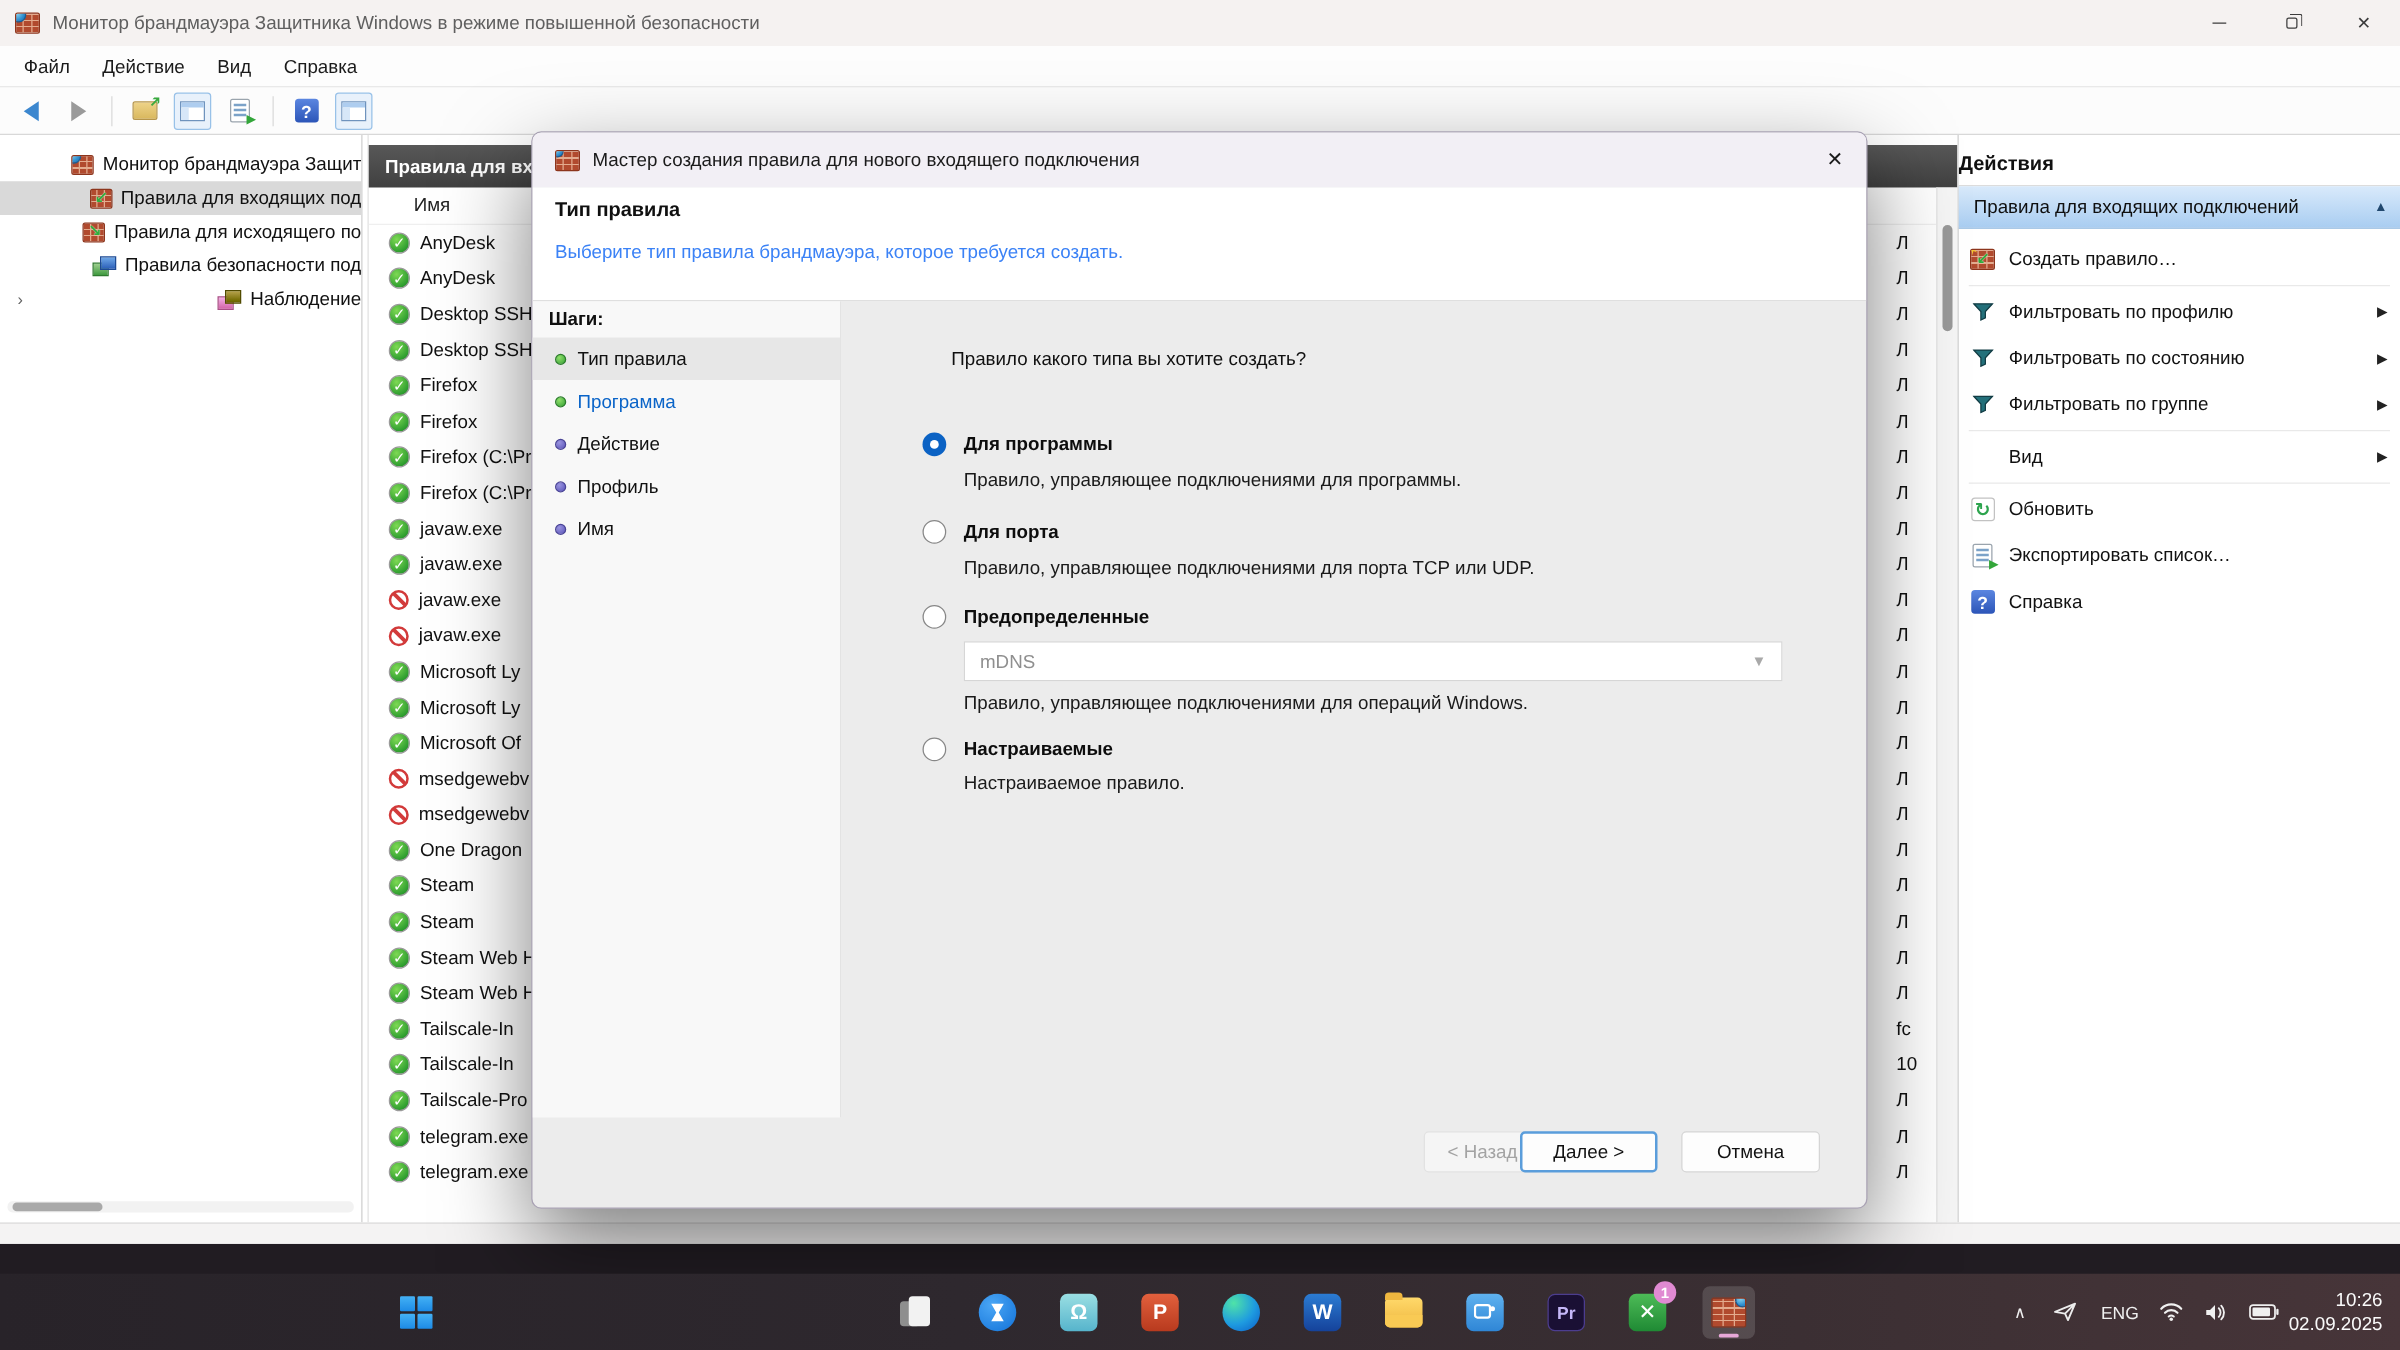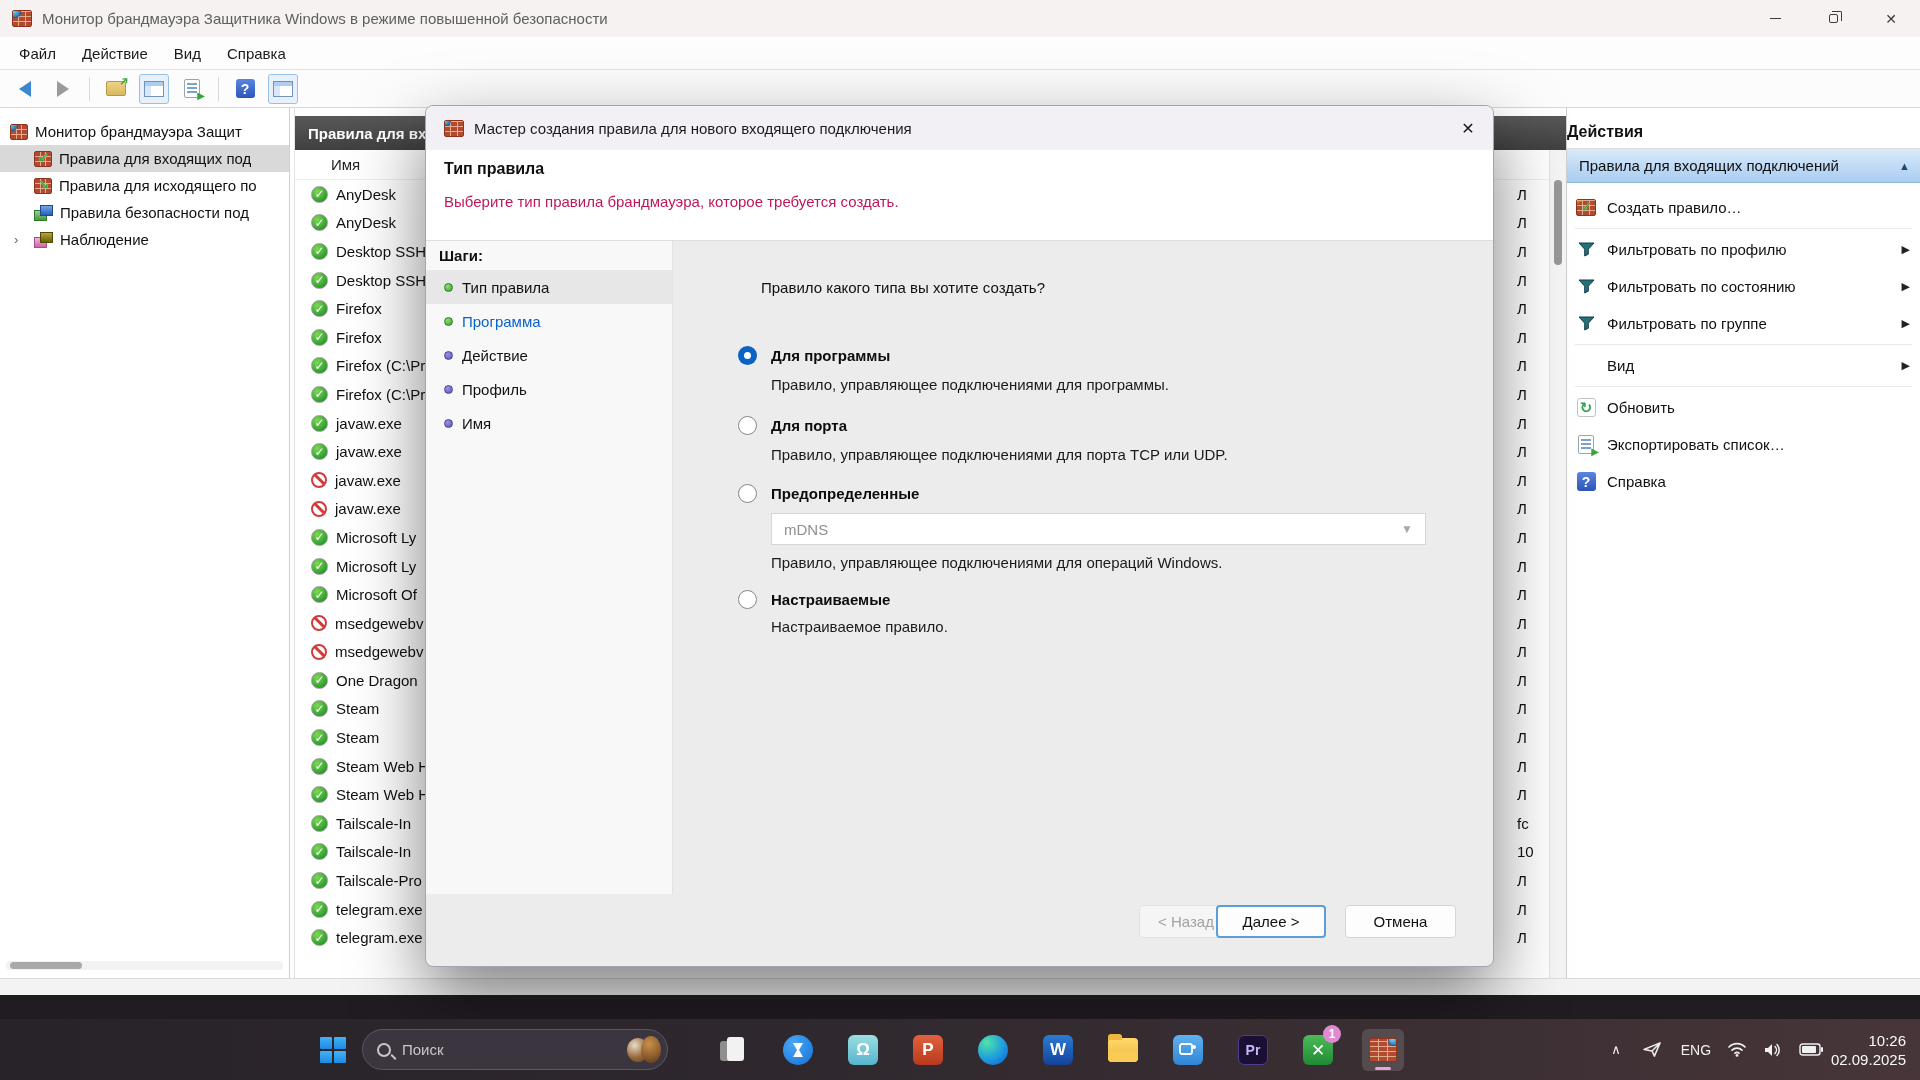--- a/index.html
+++ b/index.html
@@ -40,21 +40,21 @@
   
   .brick { background:repeating-linear-gradient(0deg,#b14a2e 0 4px,#e3ab8e 4px 5px); border:1px solid #8d351c; border-radius:2px; position:relative; overflow:hidden; }
   .brick::before { content:""; position:absolute; left:30%; top:0; width:1px; height:100%; background:#e3ab8e; }
   .brick::after { content:""; position:absolute; left:65%; top:0; width:1px; height:100%; background:#e3ab8e; }
   .globe-dot { position:absolute; width:12px; height:12px; border-radius:50%; background:radial-gradient(circle at 35% 35%, #8fd9f0, #2f8fd0 60%, #1d6aa8); border:1px solid #1a5d94; z-index:2; }
   .fw-arrow { position:absolute; z-index:3; font-weight:bold; color:#2fae3c; text-shadow:0 0 1px #fff; }
 
   
   .left-panel { position:absolute; left:0; top:108px; width:290px; bottom:17px; background:#fff; border-right:1px solid #cfcfcf; }
   .tree { padding-top:10px; }
-  .tree-row { height:27px; display:flex; align-items:center; font-size:15px; color:#111; white-space:nowrap; overflow:hidden; position:relative; }
+  .tree-row { height:27px; display:flex; align-items:center; font-size:15px; color:#111; white-space:nowrap; overflow:hidden; position:relative;justify-content:flex-end; }
   .tree-row .ticon { flex:0 0 auto; margin-right:7px; position:relative; }
   .tree-row.selected { background:#d9d9d9; }
   .tree-indent { width:34px; flex:0 0 auto; }
   .tree-indent.root { width:10px; }
   .tree-chevron { position:absolute; left:14px; color:#636363; font-size:13px; }
   .mini-brick { width:18px; height:16px; }
   .icon-monitors { width:19px; height:16px; position:relative; }
   .icon-monitors::before, .icon-monitors::after { content:""; position:absolute; width:11px; height:9px; background:linear-gradient(#6fa8e8,#2b5fb8); border:1px solid #1d4a94; }
   .icon-monitors::before { left:0; bottom:0; background:linear-gradient(#9fd08f,#3f9a3f); border-color:#2e7a2e; }
   .icon-monitors::after { right:0; top:0; }
@@ -91,21 +91,21 @@
   .icon-newrule { width:20px; height:17px; position:relative; }
   .icon-newrule .star { position:absolute; left:-4px; top:-7px; color:#f4c430; font-size:12px; z-index:4; }
 
   
   .dialog { position:absolute; left:425px; top:105px; width:1069px; height:862px; background:#ececec; border:1px solid #a9a2b4; border-radius:8px; overflow:hidden; box-shadow:0 28px 70px rgba(0,0,0,.5); }
   .dlg-titlebar { position:absolute; left:0; top:0; right:0; height:44px; background:#f2eff5; display:flex; align-items:center; padding-left:18px; }
   .dlg-title { font-size:15px; color:#1a1a1a; margin-left:10px; }
   .dlg-close { position:absolute; right:0; top:0; width:50px; height:44px; display:flex; align-items:center; justify-content:center; font-size:16px; color:#1a1a1a; }
   .dlg-head { position:absolute; left:0; top:44px; right:0; height:91px; background:#fff; border-bottom:1px solid #dfdfdf; padding:10px 0 0 18px; }
   .dlg-heading { font-size:16px; font-weight:bold; color:#101010; }
-  .dlg-subtitle { font-size:15px; color:#be185d; margin-top:15px; }
+  .dlg-subtitle { font-size:15px; color:#3b82f6; margin-top:15px; }
   .dlg-body { position:absolute; left:0; top:135px; right:0; bottom:72px; }
   .steps-col { position:absolute; left:0; top:0; bottom:0; width:247px; background:#f8f8f8; border-right:1px solid #e3e3e3; padding-top:2px; }
   .steps-label { font-size:15px; font-weight:bold; color:#101010; padding:4px 0 6px 13px; }
   .step-row { height:34px; display:flex; align-items:center; padding-left:18px; font-size:15px; color:#111; }
   .step-row.current { background:#e7e7e7; }
   .step-bullet { width:9px; height:9px; border-radius:50%; margin-right:9px; flex:0 0 auto; }
   .step-bullet.green { background:radial-gradient(circle at 35% 30%, #8fe06a, #35a035); border:1px solid #2c7d2c; }
   .step-bullet.slate { background:radial-gradient(circle at 35% 30%, #9a94e0, #5a54b8); border:1px solid #4a4496; }
   .step-row .link { color:#0a64c8; }
   .wiz-content { position:absolute; left:247px; top:0; right:0; bottom:0; padding:38px 40px 0 65px; }
@@ -610,25 +610,20 @@
 <div class="taskbar">
   <div class="tb-item" style="left:312px;">
     <div class="start-grid">
         <i></i>
         <i></i>
         <i></i>
         <i></i>
       </div>
   </div>
 
-  <div class="search-pill">
-    <span class="mag"></span>
-    <span class="ph">Поиск</span>
-    <span class="coconut"></span>
-  </div>
 
   <div class="tb-item" style="left:712px;">
       <span class="stack-sq"></span>
     </div>
   <div class="tb-item" style="left:777px;">
     <span class="app-sq" style="border-radius:50%;background:radial-gradient(circle at 35% 30%,#4aa6f5,#1272d8);">
       <svg width="14" height="16" viewBox="0 0 14 16">
           <path d="M2 1 h10 l-4 7 4 7 H2 l4-7 Z" fill="#fff"></path>
         </svg>
     </span>

